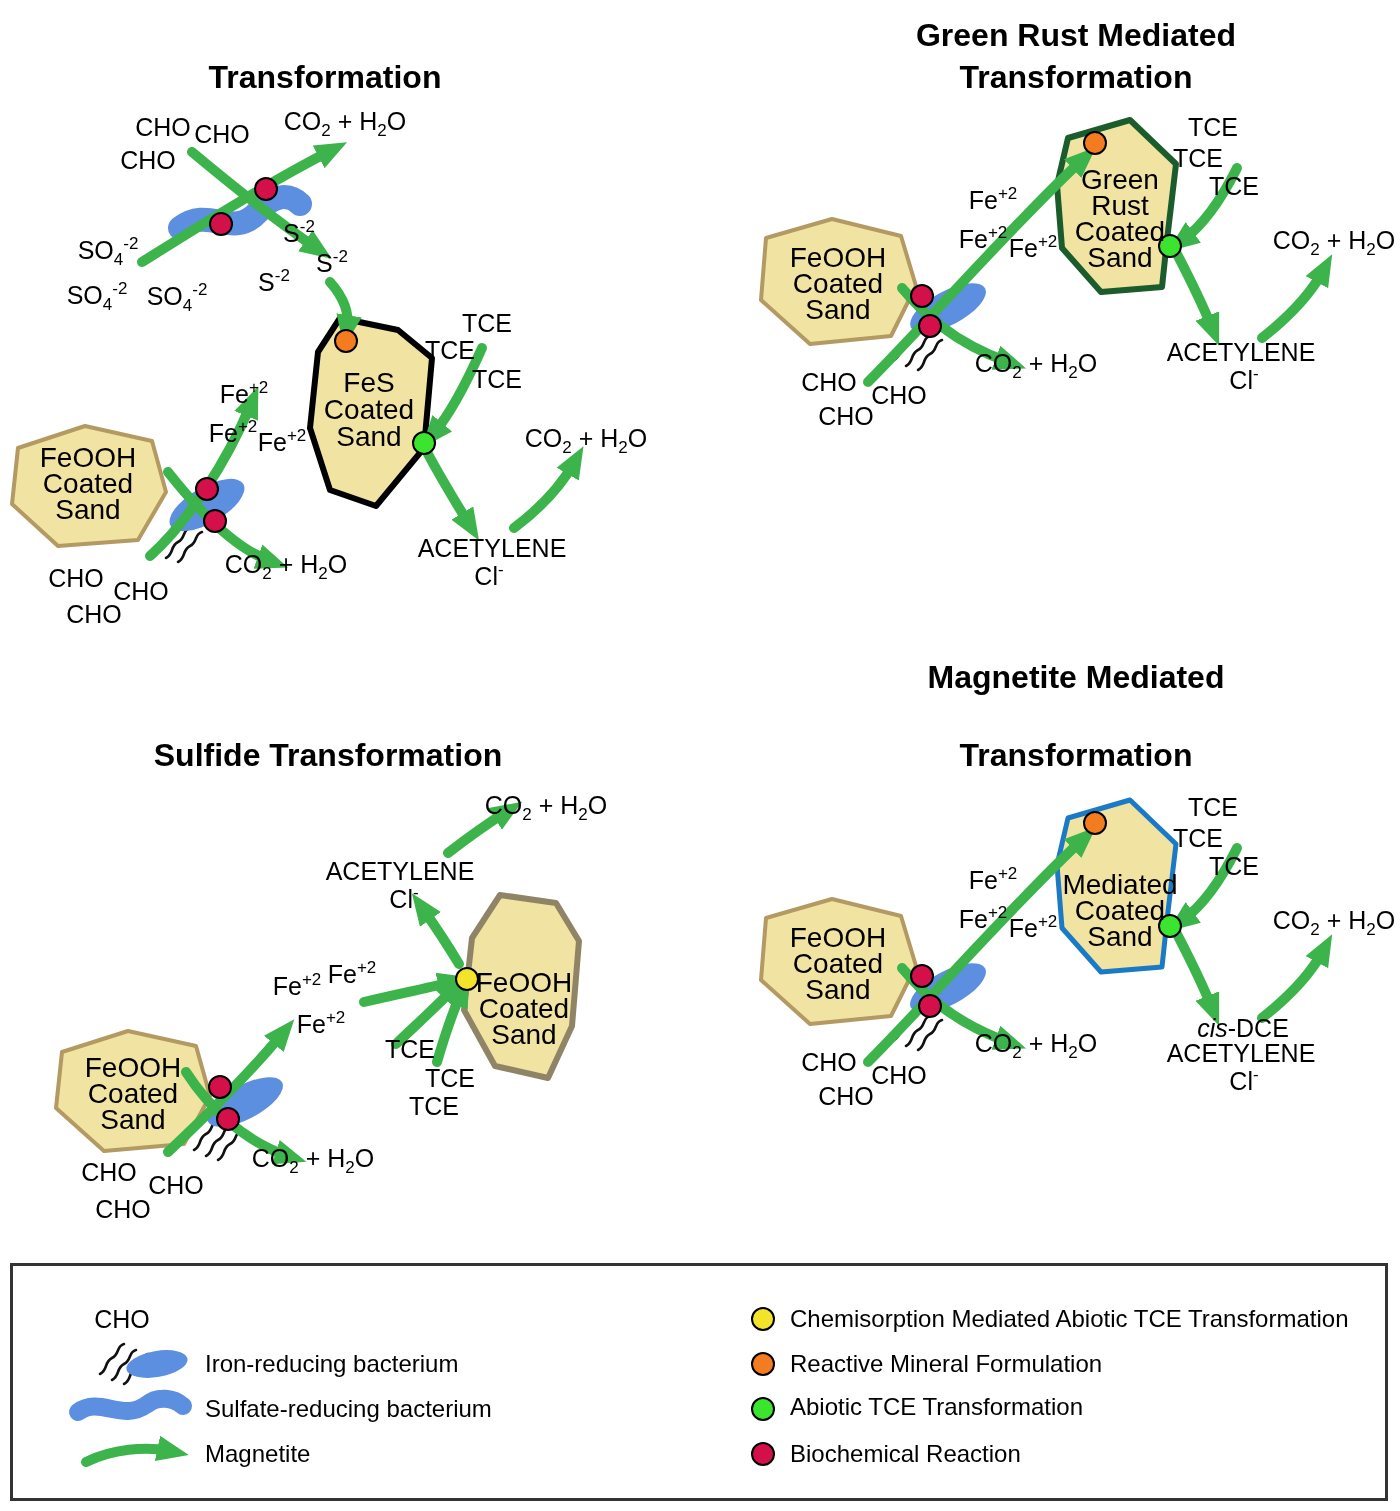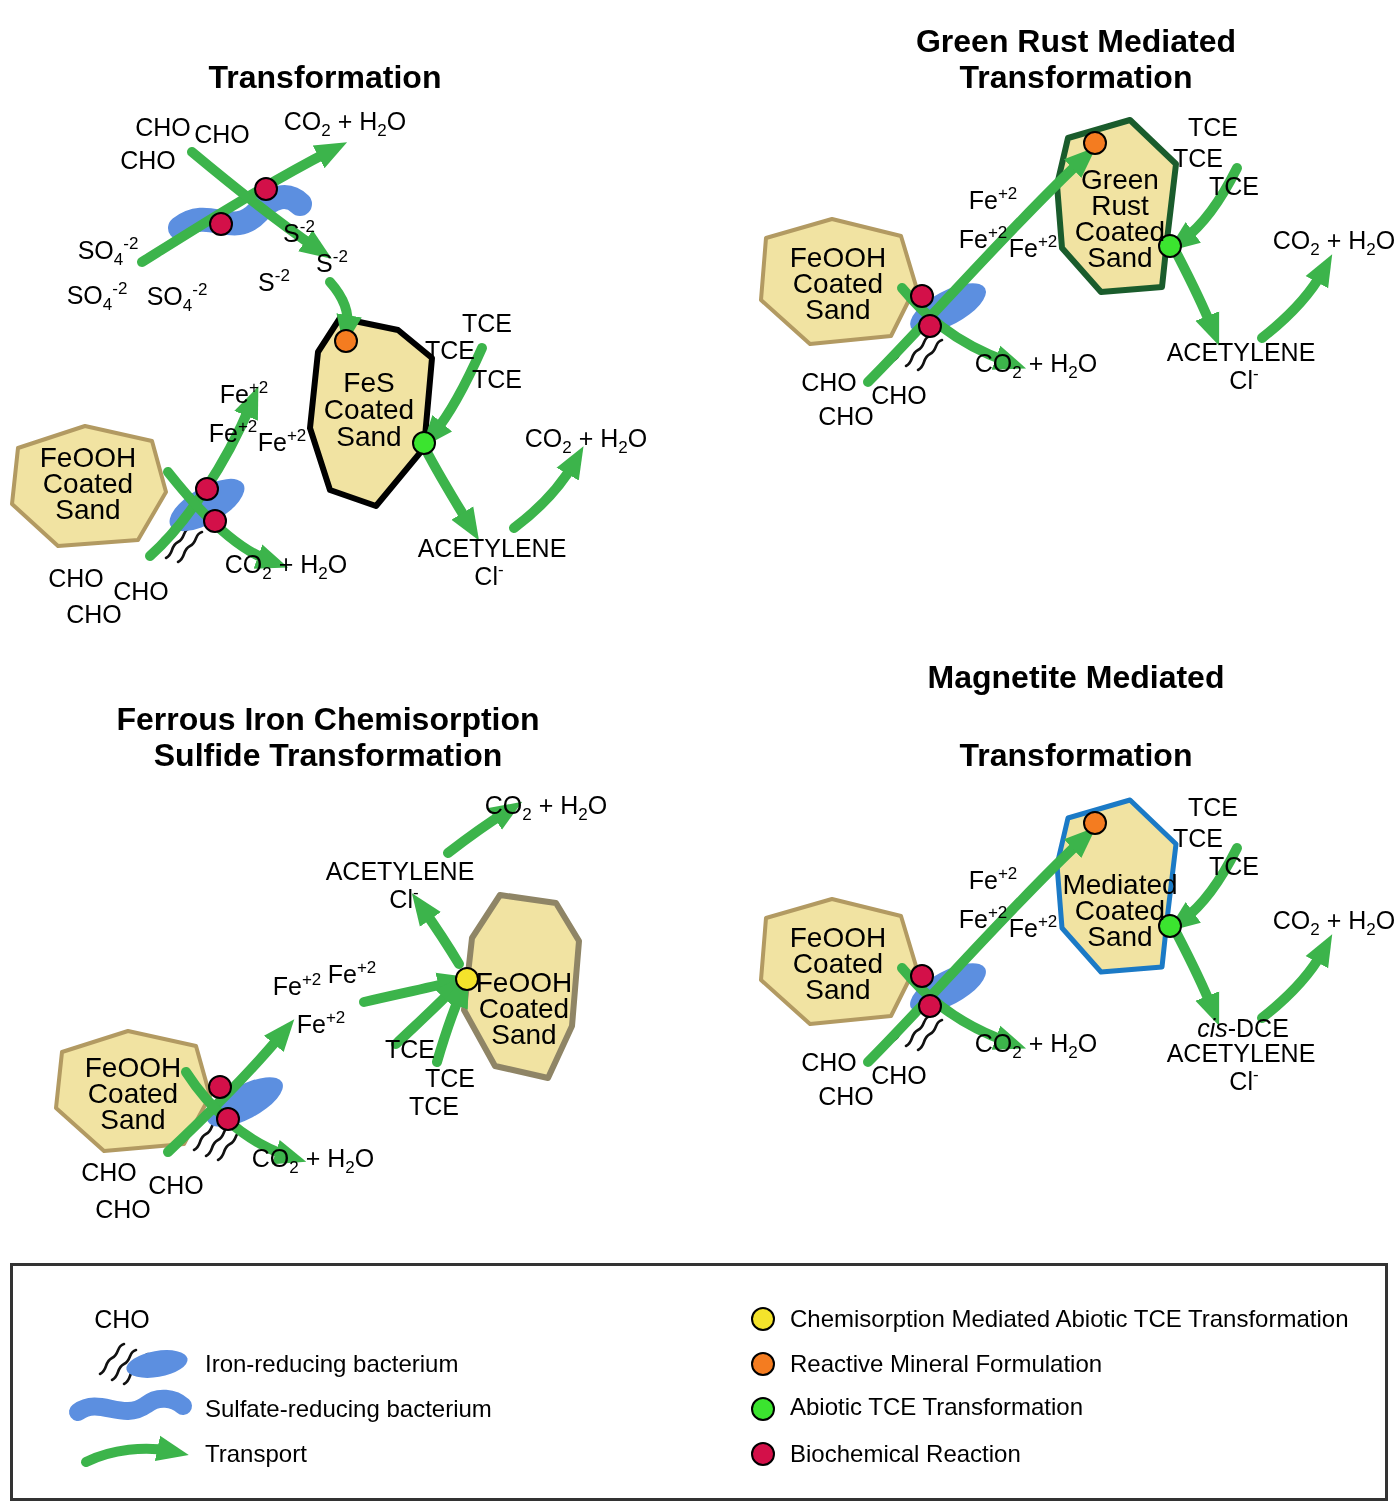--- a/index.html
+++ b/index.html
@@ -141,23 +141,22 @@
         <path class="arrow" marker-end="url(#ah)" d="M86 1462 C 112 1449, 146 1446, 170 1451"></path>
       </g>
       <circle cx="763" cy="1319" r="11" stroke="#000" stroke-width="2" fill="#F4E32B"></circle>
       <circle cx="763" cy="1364" r="11" stroke="#000" stroke-width="2" fill="#F47C20"></circle>
       <circle cx="763" cy="1409" r="11" stroke="#000" stroke-width="2" fill="#3BE42F"></circle>
       <circle cx="763" cy="1454" r="11" stroke="#000" stroke-width="2" fill="#D31049"></circle>
     </g>
   </svg>
 
   <div class="title" style="left:325px;top:77px">Transformation</div>
-  <div class="title" style="left:1076px;top:41px">Green Rust Mediated</div>
+  <div class="title" style="left:1076px;top:35px">Green Rust Mediated</div>
   <div class="title" style="left:1076px;top:77px">Transformation</div>
-  <div class="title" style="left:328px;top:719px">Ferrous Iron Chemisorption</div>
   <div class="title" style="left:328px;top:755px">Sulfide Transformation</div>
   <div class="title" style="left:1076px;top:677px">Magnetite Mediated</div>
   <div class="title" style="left:1076px;top:755px">Transformation</div>
 
   <div class="lbl" style="left:163px;top:127px">CHO</div>
   <div class="lbl" style="left:222px;top:134px">CHO</div>
   <div class="lbl" style="left:148px;top:160px">CHO</div>
   <div class="lbl" style="left:345px;top:124px">CO<sub>2</sub> + H<sub>2</sub>O</div>
   <div class="lbl" style="left:108px;top:252px">SO<sub>4</sub><sup>-2</sup></div>
   <div class="lbl" style="left:97px;top:297px">SO<sub>4</sub><sup>-2</sup></div>
@@ -244,19 +243,19 @@
   <div class="lbl" style="left:1036px;top:1046px">CO<sub>2</sub> + H<sub>2</sub>O</div>
   <div class="lbl" style="left:1243px;top:1028px"><i>cis</i>-DCE</div>
   <div class="lbl" style="left:1241px;top:1053px">ACETYLENE</div>
   <div class="lbl" style="left:1244px;top:1080px">Cl<sup>-</sup></div>
   <div class="lbl" style="left:1334px;top:923px">CO<sub>2</sub> + H<sub>2</sub>O</div>
 
   <div class="legend-box"></div>
   <div class="lbl" style="left:122px;top:1319px">CHO</div>
   <div class="legend-text" style="left:205px;top:1364px">Iron-reducing bacterium</div>
   <div class="legend-text" style="left:205px;top:1409px">Sulfate-reducing bacterium</div>
-  <div class="legend-text" style="left:205px;top:1454px">Transport</div>
+  <div class="legend-text" style="left:205px;top:1454px">Magnetite</div>
   <div class="legend-text" style="left:790px;top:1319px">Chemisorption Mediated Abiotic TCE Transformation</div>
   <div class="legend-text" style="left:790px;top:1364px">Reactive Mineral Formulation</div>
   <div class="legend-text" style="left:790px;top:1407px">Abiotic TCE Transformation</div>
   <div class="legend-text" style="left:790px;top:1454px">Biochemical Reaction</div>
 
 </div>
 
 </body></html>

